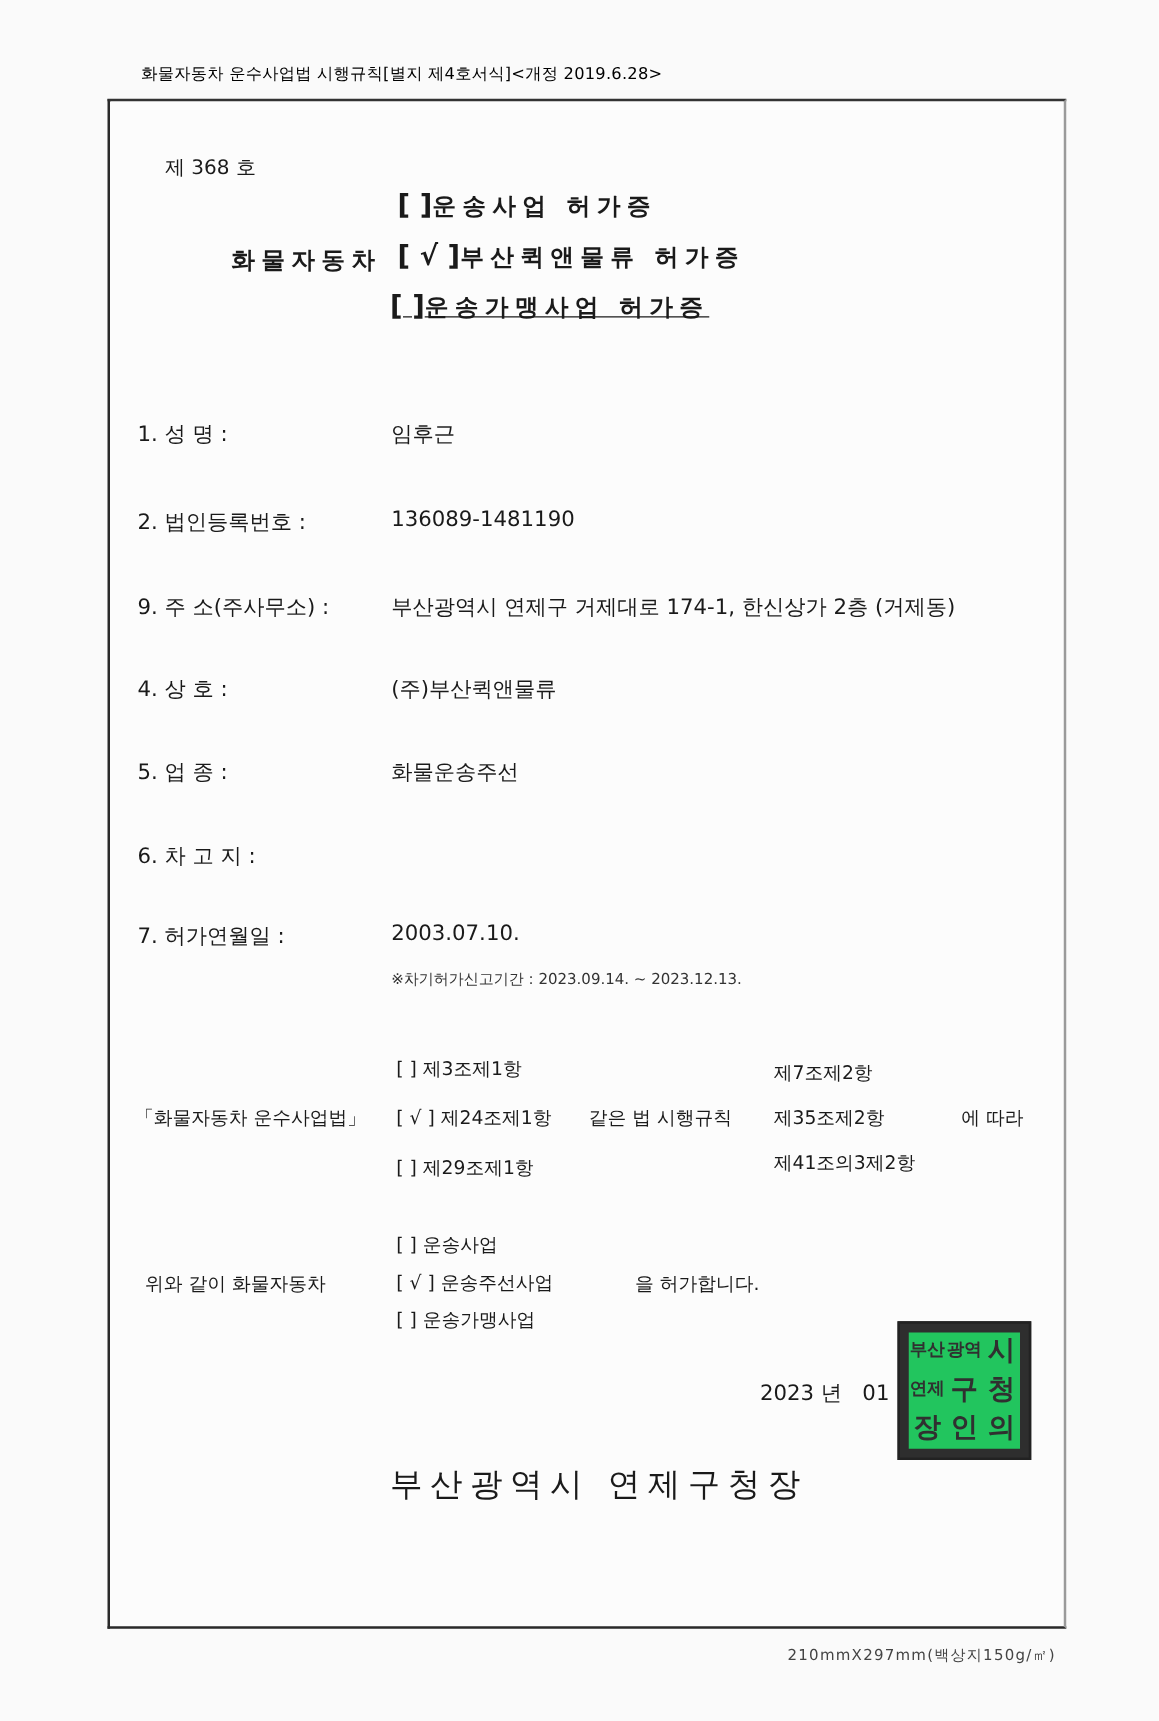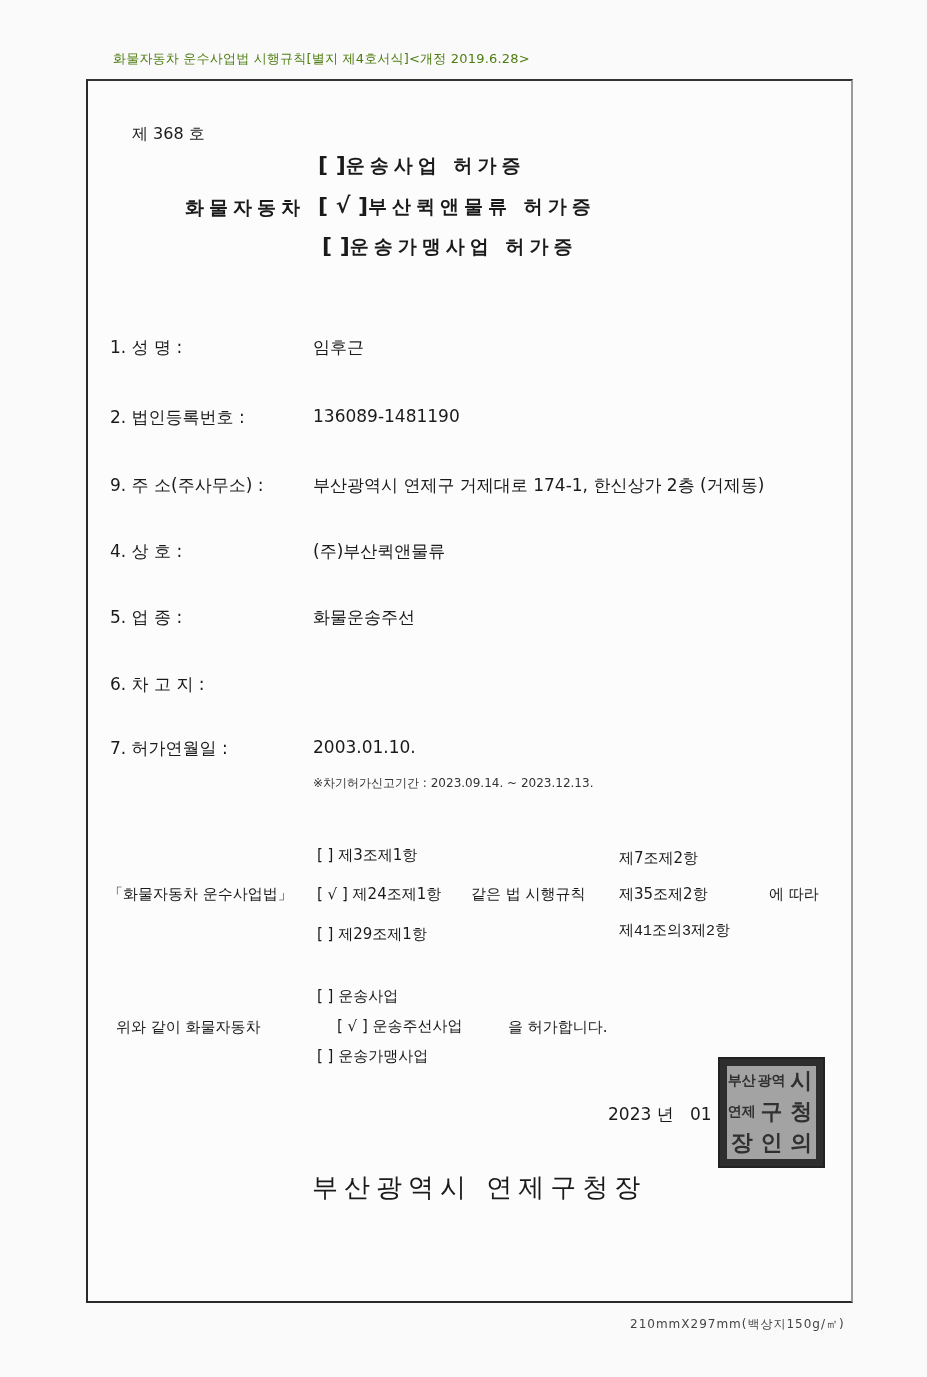--- a/index.html
+++ b/index.html
@@ -5,42 +5,42 @@
     html, body { margin: 0; padding: 0; }
     body {
       width: 927px; height: 1377px;
       background: #fafafa;
       position: relative;
       font-family: "DejaVu Sans", "Liberation Sans", sans-serif;
       color: #1a1a1a;
       overflow: hidden;
     }
     .abs { position: absolute; white-space: nowrap; }
-    .form-caption { left: 113px; top: 50px; font-size: 13px; color: #4d7c0f; letter-spacing: 0.2px; }
+    .form-caption { left: 113px; top: 50px; font-size: 13px; color: #000000; letter-spacing: 0.2px; }
     .frame {
       position: absolute; left: 86px; top: 79px; width: 763px; height: 1220px;
       border: 2px solid #2a2a2a; border-right-color: #9a9a9a; border-top-color: #333;
       background: #fcfcfc;
     }
     .doc-no { left: 132px; top: 102px; font-size: 16px; margin-top: 22px; }
     .title { font-size: 19px; font-weight: bold; letter-spacing: 5px; }
     .title .br { font-weight: bold; font-size: 22px; letter-spacing: 0; }
     .field-label { left: 110px; font-size: 17px; }
     .field-value { left: 313px; font-size: 17px; }
     .note { left: 313px; top: 775px; font-size: 12px; color: #333; }
     .sm { font-size: 15px; }
     .issuer { left: 312px; top: 1170px; font-size: 26px; letter-spacing: 6px; }
     .paper-spec { left: 630px; top: 1316px; font-size: 12px; color: #444; letter-spacing: 1px; }
     .seal {
       position: absolute; left: 718px; top: 1057px; width: 103px; height: 107px;
       background: #2e2e2e; border: 2px solid #222;
     }
     .seal-inner {
       position: absolute; left: 7px; top: 7px; right: 7px; bottom: 7px;
-      background: #a3a3a3;
+      background: #22c55e;
       display: grid; grid-template-columns: repeat(3, 1fr); grid-template-rows: repeat(3, 1fr);
       font-size: 22px; font-weight: bold; color: #303030;
       text-align: center; line-height: 29px; font-family: "DejaVu Serif", serif;
     }
   </style>
 </head>
 <body>
 
 <div class="abs form-caption">화물자동차 운수사업법 시행규칙[별지 제4호서식]&lt;개정 2019.6.28&gt;</div>
 
@@ -48,21 +48,21 @@
 
 <div class="abs doc-no">제 368 호</div>
 
 <div class="abs title" style="left:185px; top:195px;font-family:Liberation Serif, serif;">화물자동차</div>
 <div class="abs title" style="left:318px; top:152px;">
   <span class="br">[      ]</span><span>운송사업 허가증</span>
 </div>
 <div class="abs title" style="left:318px; top:193px;">
   <span class="br">[  √  ]</span><span>부산퀵앤물류 허가증</span>
 </div>
-<div class="abs title" style="left:322px; top:233px;">
+<div class="abs title" style="left:312px; top:233px;text-decoration:underline;">
   <span class="br">[      ]</span><span>운송가맹사업 허가증</span>
 </div>
 
 <div class="abs field-label" style="top:336px;">1. 성      명 :</div>
 <div class="abs field-value" style="top:336px;">임후근</div>
 
 <div class="abs field-label" style="top:406px;">2. 법인등록번호 :</div>
 <div class="abs field-value" style="top:406px;">136089-1481190</div>
 
 <div class="abs field-label" style="top:474px;">9. 주      소(주사무소) :</div>
@@ -71,45 +71,45 @@
 <div class="abs field-label" style="top:540px;">4. 상      호 :</div>
 <div class="abs field-value" style="top:540px;">(주)부산퀵앤물류</div>
 
 <div class="abs field-label" style="top:606px;">5. 업      종 :</div>
 <div class="abs field-value" style="top:606px;">화물운송주선</div>
 
 <div class="abs field-label" style="top:673px;">6. 차 고 지 :</div>
 <div class="abs field-value" style="top:673px;"></div>
 
 <div class="abs field-label" style="top:737px;">7. 허가연월일 :</div>
-<div class="abs field-value" style="top:737px;">2003.01.10.</div>
+<div class="abs field-value" style="top:737px;">2003.07.10.</div>
 
 <div class="abs note">※차기허가신고기간 :  2023.09.14. ~ 2023.12.13.</div>
 
 <div class="abs sm" style="left:108px; top:885px;">「화물자동차 운수사업법」</div>
 <div class="abs sm" style="left:317px; top:846px;">
   <span>[   ]</span> <span>제3조제1항</span>
 </div>
 <div class="abs sm" style="left:317px; top:885px;">
   <span>[ √ ]</span> <span>제24조제1항</span>
 </div>
 <div class="abs sm" style="left:317px; top:925px;">
   <span>[   ]</span> <span>제29조제1항</span>
 </div>
 <div class="abs sm" style="left:471px; top:885px;">같은 법 시행규칙</div>
 <div class="abs sm" style="left:619px; top:849px;">제7조제2항</div>
 <div class="abs sm" style="left:619px; top:885px;">제35조제2항</div>
-<div class="abs sm" style="left:619px; top:921px;font-family:Liberation Mono, monospace;">제41조의3제2항</div>
+<div class="abs sm" style="left:619px; top:921px;">제41조의3제2항</div>
 <div class="abs sm" style="left:769px; top:885px;">에 따라</div>
 
 <div class="abs sm" style="left:116px; top:1018px;">위와 같이 화물자동차</div>
 <div class="abs sm" style="left:317px; top:987px;">
   <span>[   ]</span> <span>운송사업</span>
 </div>
-<div class="abs sm" style="left:317px; top:1017px;margin-left:20px;">
+<div class="abs sm" style="left:317px; top:1017px;">
   <span>[ √ ]</span> <span>운송주선사업</span>
 </div>
 <div class="abs sm" style="left:317px; top:1047px;">
   <span>[   ]</span> <span>운송가맹사업</span>
 </div>
 <div class="abs sm" style="left:508px; top:1018px;">을 허가합니다.</div>
 
 <div class="abs" style="left:608px; top:1103px; font-size:17px;">
   <span>2023</span>
   <span>년</span>&nbsp;&nbsp;

